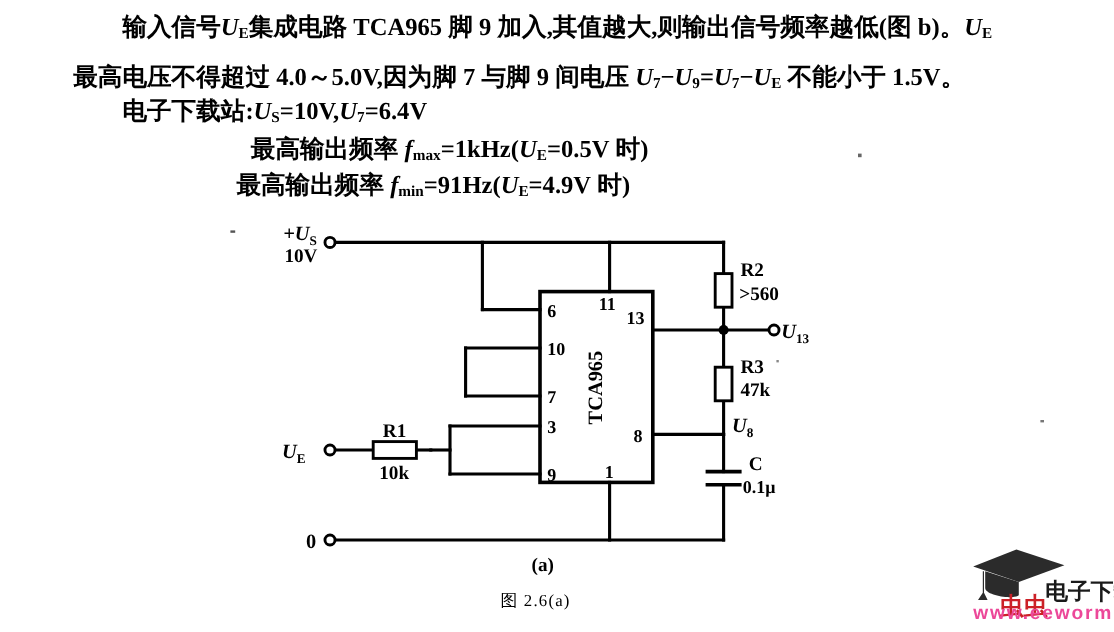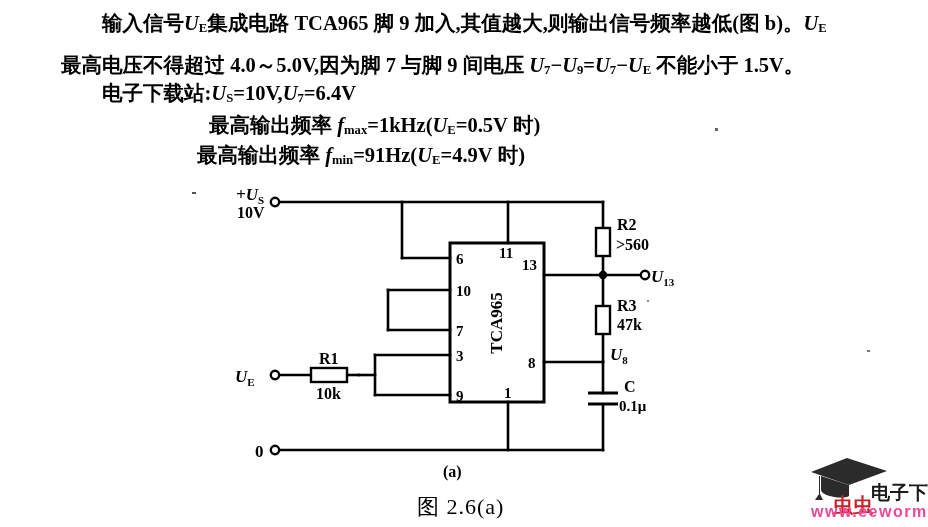--- a/index.html
+++ b/index.html
@@ -39,21 +39,21 @@
   .lat{font-family:"Liberation Serif",serif;font-style:normal;}
 
   
   .circuit{position:absolute;left:0px;top:180px;width:776px;height:310px;}
   .caption-a{
     position:absolute;left:396px;top:463px;
     font-size:16px;font-weight:bold;font-family:"Liberation Serif",serif;
   }
   .caption-fig{
     position:absolute;left:370px;top:492px;
-    font-size:22px;font-family:"Liberation Serif",serif;
+    font-size:14px;font-family:"Liberation Serif",serif;
     letter-spacing:1px;
     text-align:center;
   }
 
   
   .logo{
     position:absolute;left:762px;top:456px;width:166px;height:68px;
   }
   .logo-cn{
     position:absolute;left:62px;top:24px;

